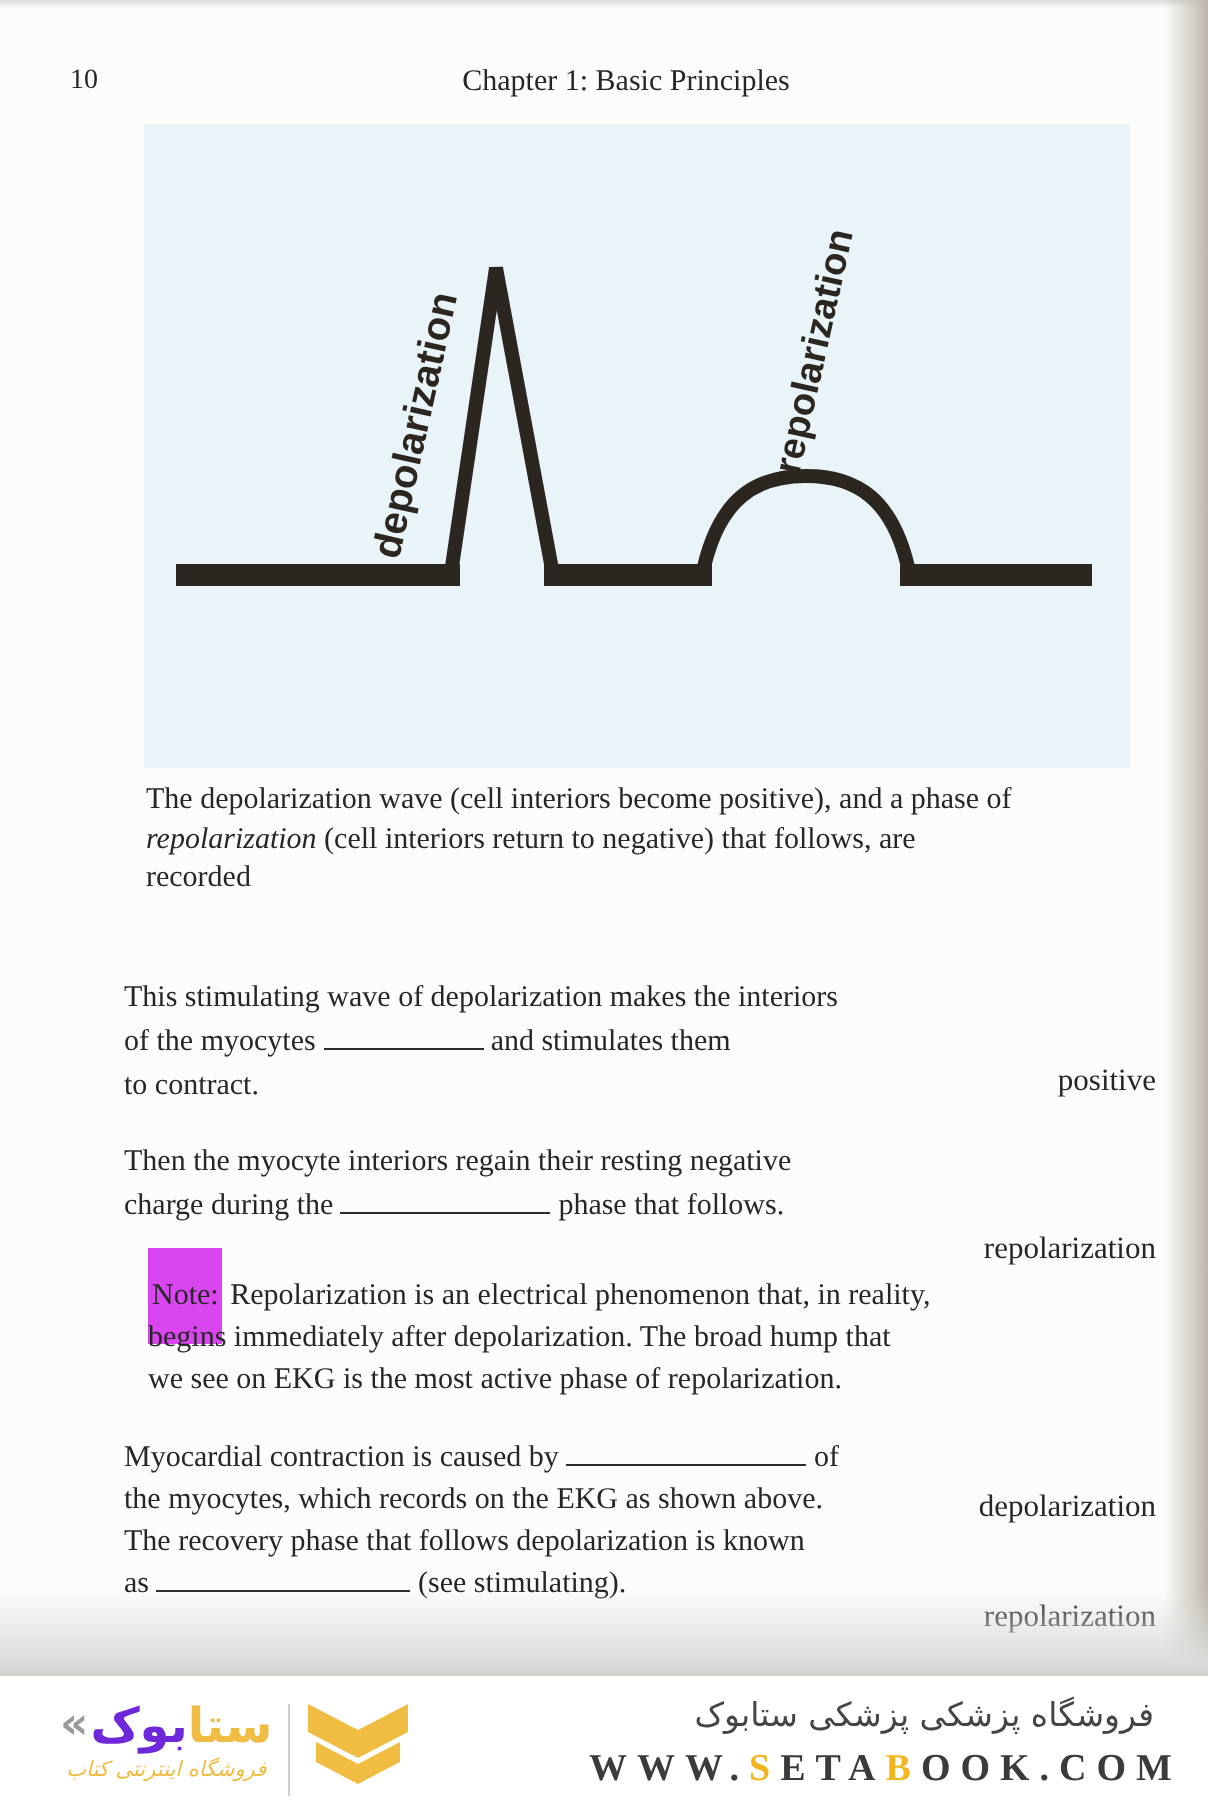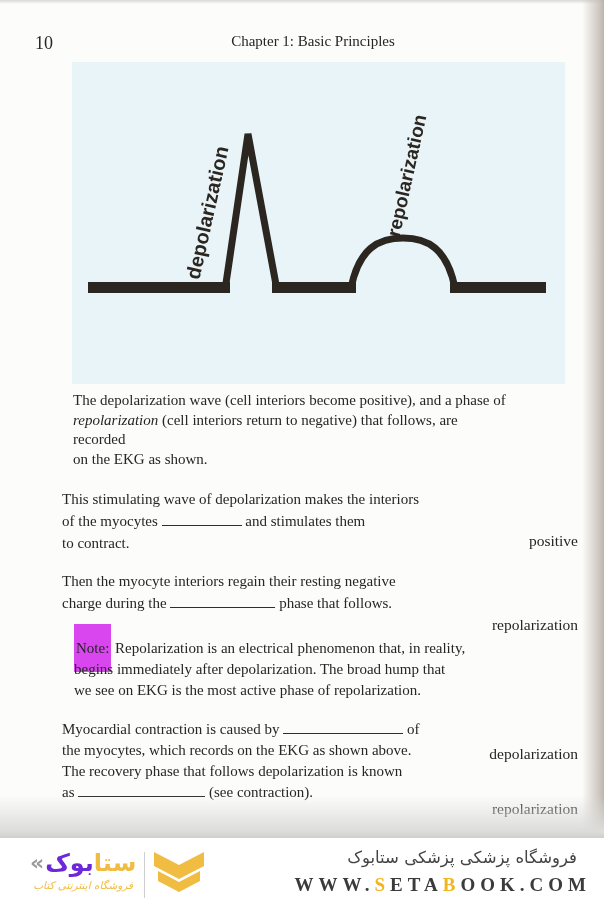--- a/index.html
+++ b/index.html
@@ -6,21 +6,21 @@
   .page{position:relative;width:604px;height:906px;background:#fff;overflow:hidden;
         font-family:"Liberation Serif",serif;color:#262626;}
   .scan{position:absolute;left:0;top:0;width:604px;height:838px;background:#fcfcfa;}
   .edge-right{position:absolute;top:0;right:0;width:22px;height:838px;
               background:linear-gradient(to right,rgba(207,201,194,0),rgba(199,192,184,.85) 75%,rgba(180,173,165,.9));}
   .edge-bottom{position:absolute;left:0;top:795px;width:604px;height:43px;
                background:linear-gradient(to bottom,rgba(240,240,238,0),#dcdcda 85%,#cfcfcc);}
   .edge-top{position:absolute;left:0;top:0;width:604px;height:4px;
             background:linear-gradient(to bottom,#d9d9d7,rgba(217,217,215,0));}
 
-  .pagenum{position:absolute;left:35px;top:33px;font-size:18px;}
+  .pagenum{position:absolute;left:35px;top:33px;font-size:14px;}
   .chapter{position:absolute;left:22px;top:33px;width:582px;text-align:center;font-size:15px;}
 
   .diagram{position:absolute;left:72px;top:62px;width:493px;height:322px;background:#e9f4f8;}
   .diagram svg{display:block}
 
   .caption{position:absolute;left:73px;top:391px;width:440px;font-size:15px;line-height:19.5px;}
   .body-block{position:absolute;font-size:15px;line-height:22px;width:420px;}
   .blk1{left:62px;top:488px;}
   .blk2{left:62px;top:570px;}
   .note{left:74px;top:638px;line-height:21px;width:410px;}
@@ -68,21 +68,20 @@
         <path d="M 279 226 C 287 186, 307 176, 331 176 C 355 176, 375 186, 383 226" fill="none" stroke="#2c2620" stroke-width="7" stroke-linecap="round"></path>
 
         <text transform="translate(142,152) rotate(-77.5)" text-anchor="middle" font-family="Liberation Sans, sans-serif" font-weight="bold" font-size="20" fill="#2c2620">depolarization</text>
         <text transform="translate(341,115) rotate(-77.5)" text-anchor="middle" font-family="Liberation Sans, sans-serif" font-weight="bold" font-size="19" fill="#2c2620">repolarization</text>
       </svg>
     </div>
 
     <div class="caption">
       <div>The depolarization wave (cell interiors become positive), and a phase of</div>
       <div><span class="it">repolarization</span><span> (cell interiors return to negative) that follows, are recorded</span></div>
-      <div>on the EKG as shown.</div>
     </div>
 
     <div class="body-block blk1">
       <div>This stimulating wave of depolarization makes the interiors</div>
       <div><span>of the myocytes </span><span class="blank w80"></span><span> and stimulates them</span></div>
       <div>to contract.</div>
     </div>
     <div class="answer ans1">positive</div>
 
     <div class="body-block blk2">
@@ -94,21 +93,21 @@
     <div class="body-block note">
       <div><span class="hl">Note:</span><span> Repolarization is an electrical phenomenon that, in reality,</span></div>
       <div>begins immediately after depolarization. The broad hump that</div>
       <div>we see on EKG is the most active phase of repolarization.</div>
     </div>
 
     <div class="body-block blk3">
       <div><span>Myocardial contraction is caused by </span><span class="blank w120"></span><span> of</span></div>
       <div>the myocytes, which records on the EKG as shown above.</div>
       <div>The recovery phase that follows depolarization is known</div>
-      <div><span>as </span><span class="blank w127"></span><span> (see contraction).</span></div>
+      <div><span>as </span><span class="blank w127"></span><span> (see stimulating).</span></div>
     </div>
     <div class="answer ans3">depolarization</div>
     <div class="answer ans4">repolarization</div>
 
     <div class="edge-top"></div>
     <div class="edge-right"></div>
     <div class="edge-bottom"></div>
   </div>
 
   <div class="footer">

